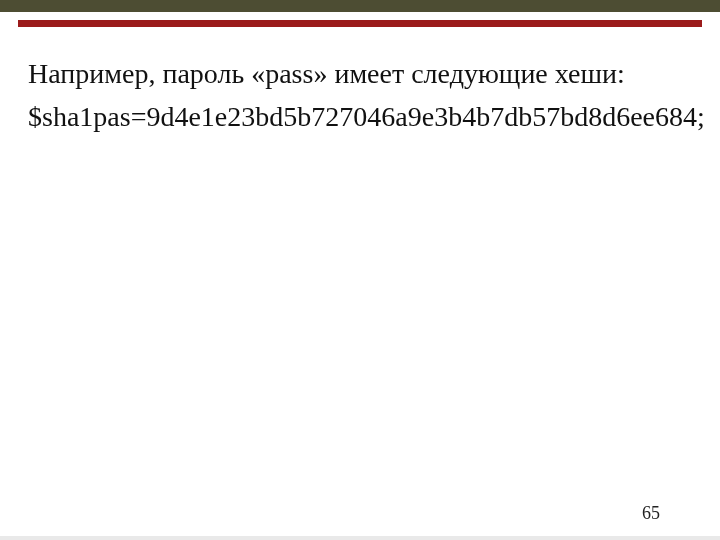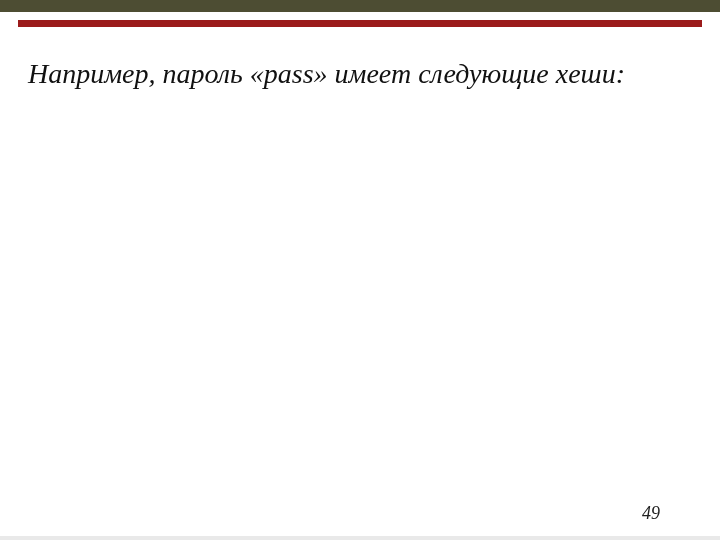--- a/index.html
+++ b/index.html
@@ -1,15 +1,15 @@
 <!DOCTYPE html>
 <html><head>
   <meta charset="utf-8">
   <style>
-    * { margin: 0; padding: 0; box-sizing: border-box; font-style: italic; }
+    * { margin: 0; padding: 0; box-sizing: border-box; }
     html, body { width: 720px; height: 540px; }
     body {
       background: #ffffff;
       font-family: "Times New Roman", Times, serif;
       position: relative;
     }
     .top-bar {
       position: absolute;
       top: 0; left: 0; right: 0;
       height: 12px;
@@ -59,16 +59,17 @@
     }
   </style>
 </head>
 <body>
 
 <div class="top-bar"></div>
 <div class="red-stripe"></div>
 
 <div class="content">
   <p class="para hanging">Например, пароль «pass» имеет следующие хеши:</p>
+  <p class="para hanging">$sha1pas=9d4e1e23bd5b727046a9e3b4b7db57bd8d6ee684;</p>
 </div>
 
-<div class="page-number">49</div>
+<div class="page-number">65</div>
 <div class="bottom-edge"></div>
 
 </body></html>

